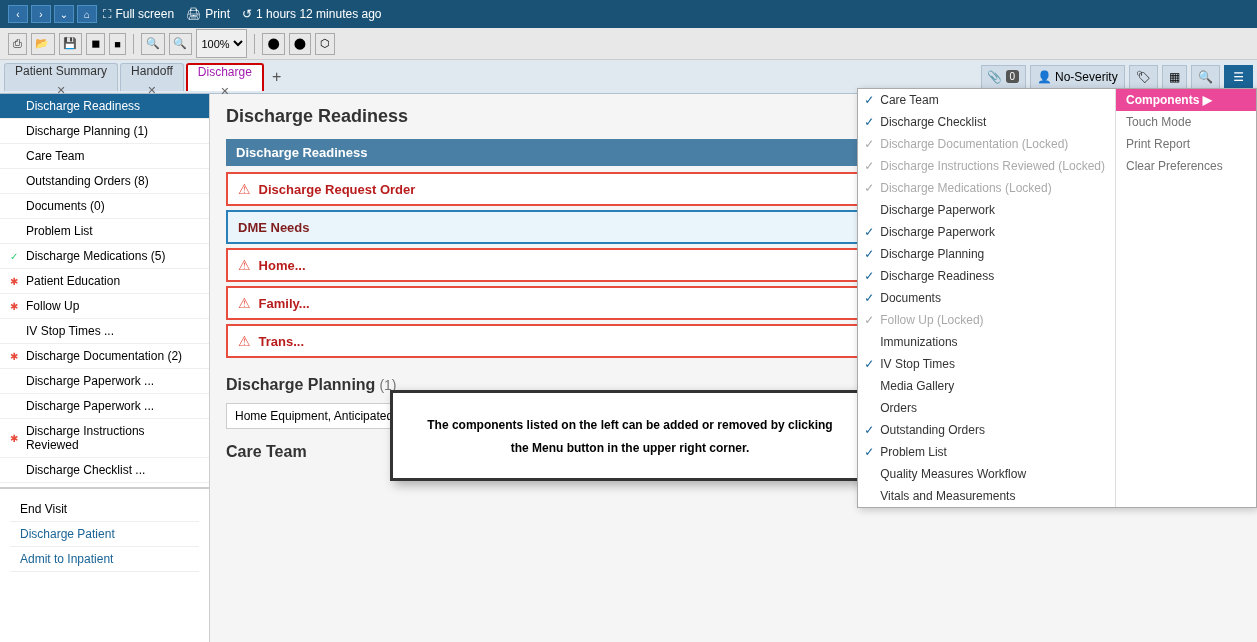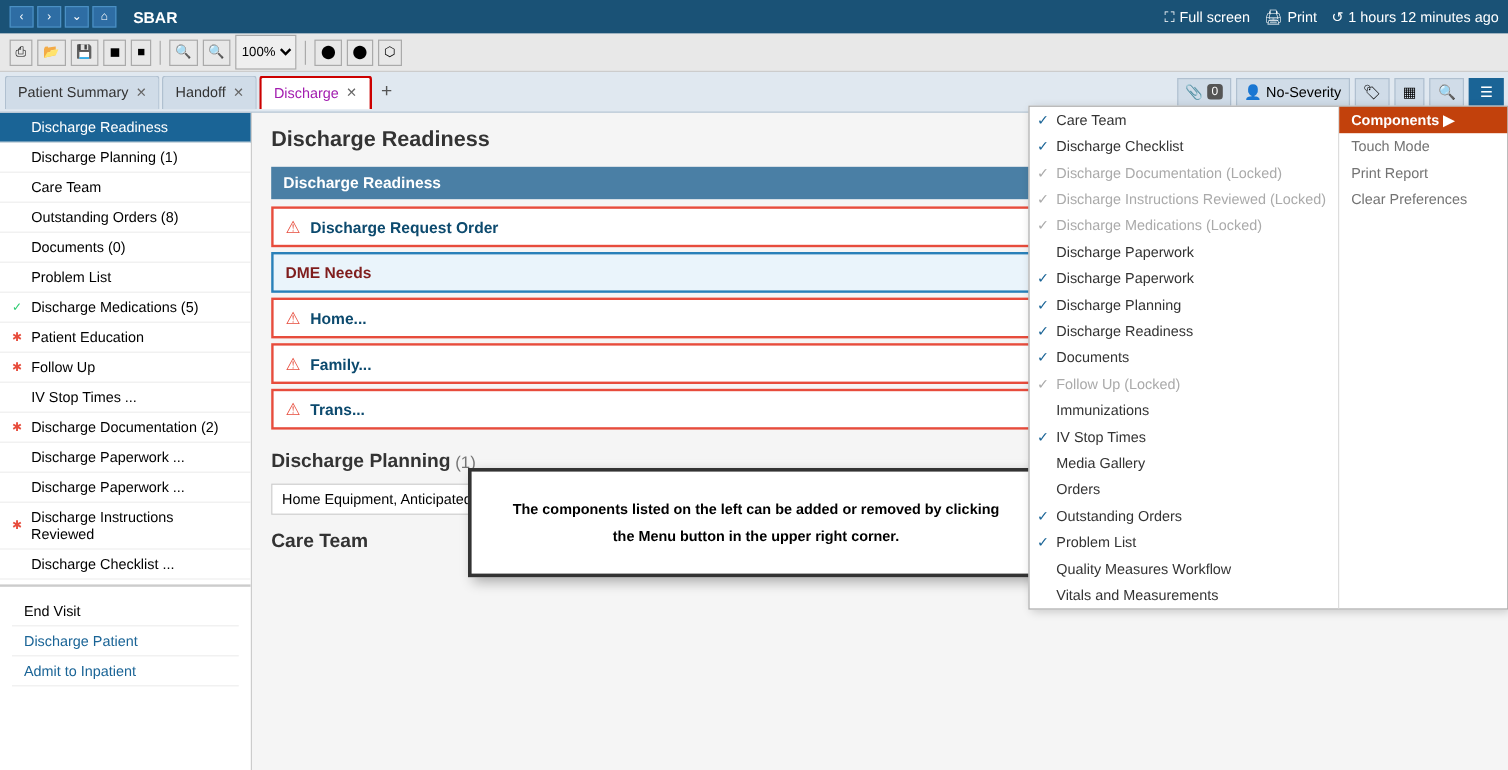--- a/index.html
+++ b/index.html
@@ -65,20 +65,21 @@
       align-items: center;
       padding: 0 10px;
       height: 28px;
       background: #d0dce8;
       border: 1px solid #b0c0d0;
       border-bottom: none;
       cursor: pointer;
       gap: 6px;
       margin-right: 2px;
       border-radius: 3px 3px 0 0;
+      flex-direction: column;
     }
     .tab.active {
       background: white;
       border-color: #c00;
       border-width: 2px;
       z-index: 1;
     }
     .tab.active .tab-label { color: #a21caf; font-weight: normal; }
     .tab-label { font-size: 12px; color: #333; }
     .tab-close { color: #666; cursor: pointer; font-size: 11px; }
@@ -151,21 +152,21 @@
       display: flex;
       align-items: center;
       border: 2px solid #e74c3c;
       background: white;
       padding: 6px 10px;
       margin-bottom: 4px;
       gap: 8px;
       position: relative;
     }
     .alert-icon { color: #e74c3c; font-size: 14px; }
-    .alert-text { color: #0c4a6e; font-weight: bold; font-size: 13px; }
+    .alert-text { color: #b91c1c; font-weight: bold; font-size: 13px; }
     .alert-action {
       margin-left: auto;
       background: #e74c3c;
       color: white;
       border: none;
       padding: 3px 8px;
       cursor: pointer;
       font-size: 11px;
     }
     .info-row {
@@ -239,21 +240,21 @@
       position: absolute;
       top: 34px;
       right: 0;
       background: white;
       border: 1px solid #aaa;
       box-shadow: 2px 2px 8px rgba(0,0,0,0.2);
       z-index: 200;
       min-width: 220px;
     }
     .dropdown-header {
-      background: #c2410c;
+      background: #ec4899;
       color: white;
       padding: 4px 10px;
       font-weight: bold;
       font-size: 12px;
       display: flex;
       align-items: center;
       justify-content: space-between;
     }
     .dropdown-item {
       padding: 4px 10px 4px 22px;
@@ -306,21 +307,20 @@
 </head>
 <body>
 
 <div class="top-bar">
   <div class="top-bar-nav">
     <button>‹</button>
     <button>›</button>
     <button>⌄</button>
     <button>⌂</button>
   </div>
-  <span class="top-bar-title">SBAR</span>
   <div class="top-bar-right">
     <span>
       <span>⛶</span>
       <span>Full screen</span>
     </span>
     <span>
       <span>🖨</span>
       <span>Print</span>
     </span>
     <span>

